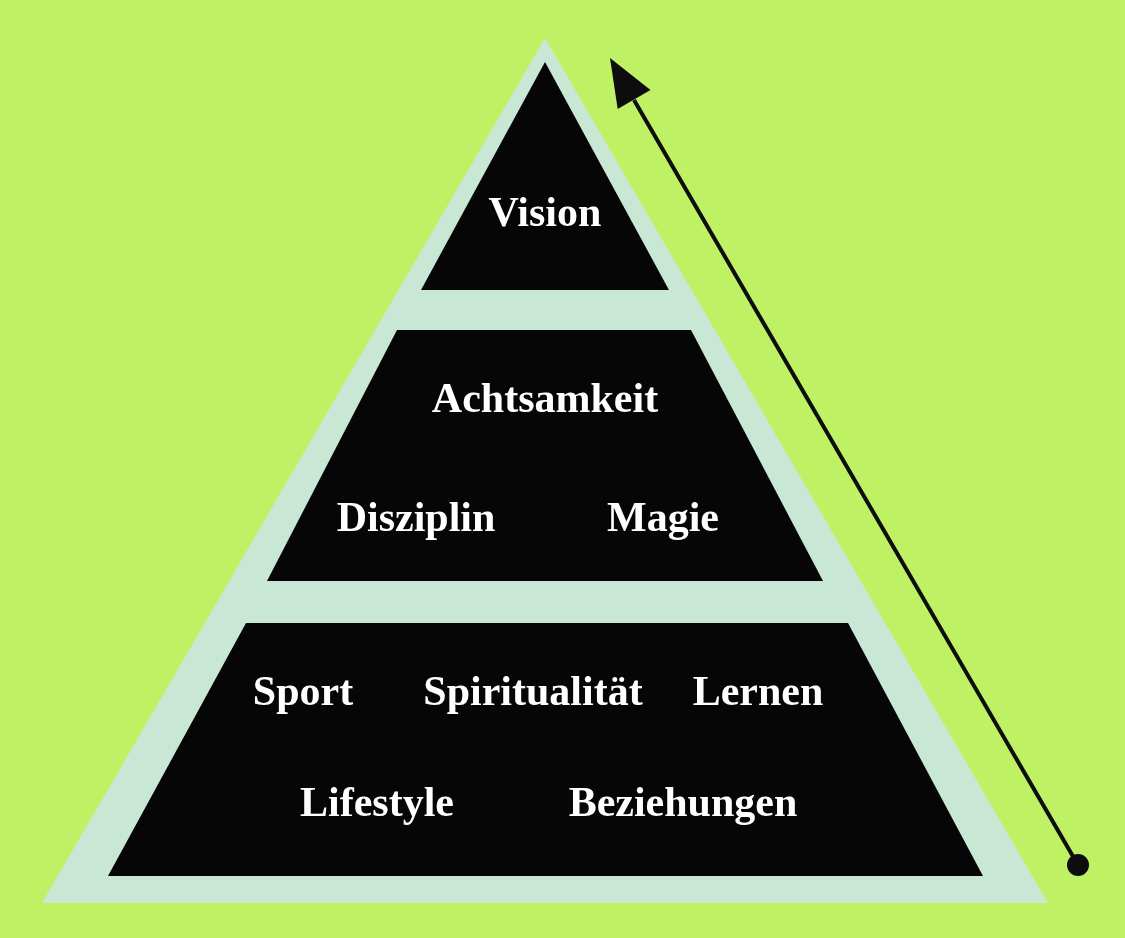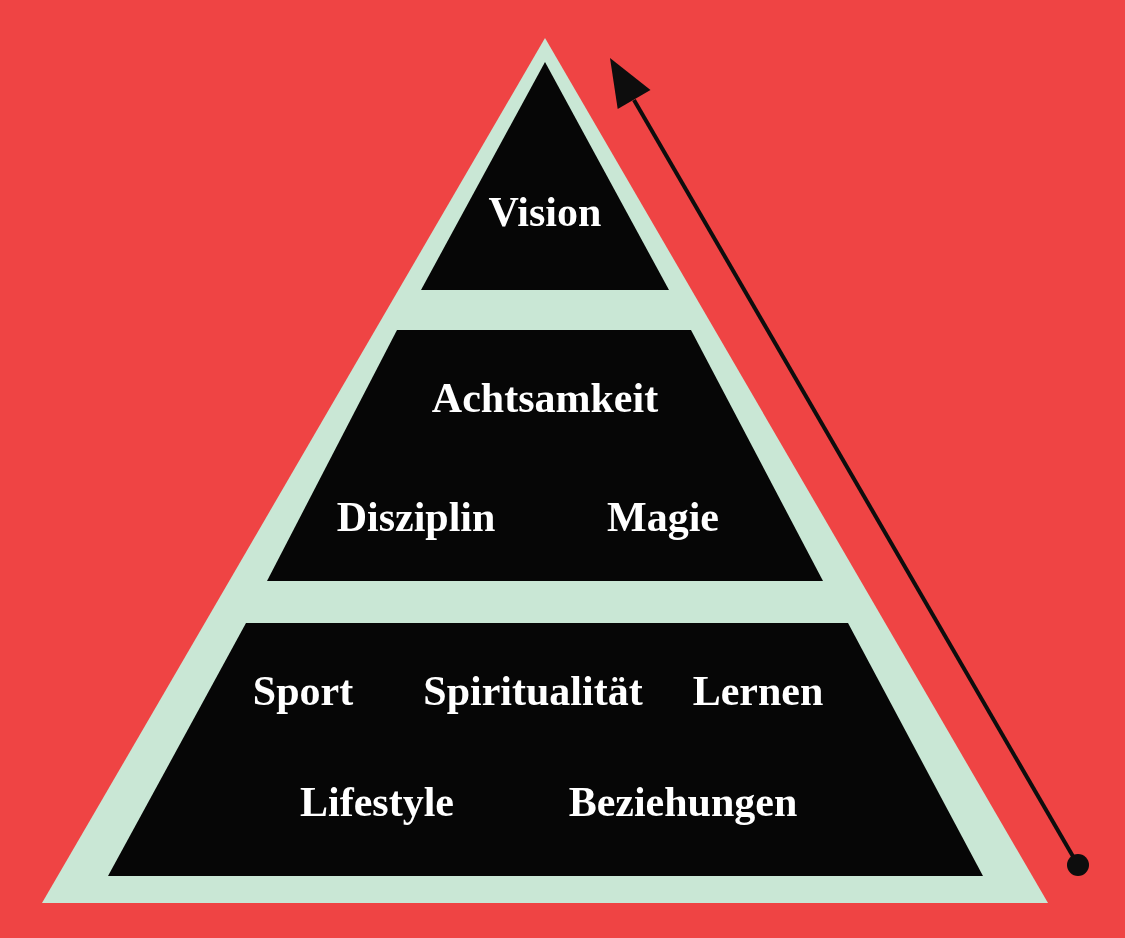--- a/index.html
+++ b/index.html
@@ -4,21 +4,21 @@
 <style>
   html, body {
     margin: 0;
     padding: 0;
     background: #ffffff;
   }
   .stage {
     position: relative;
     width: 1125px;
     height: 938px;
-    background: #ef4444;
+    background: #bef264;
     overflow: hidden;
   }
   svg.pyramid-svg {
     display: block;
     width: 1125px;
     height: 938px;
   }
   .tier-label {
     font-family: "Liberation Serif", "DejaVu Serif", serif;
     font-weight: bold;

